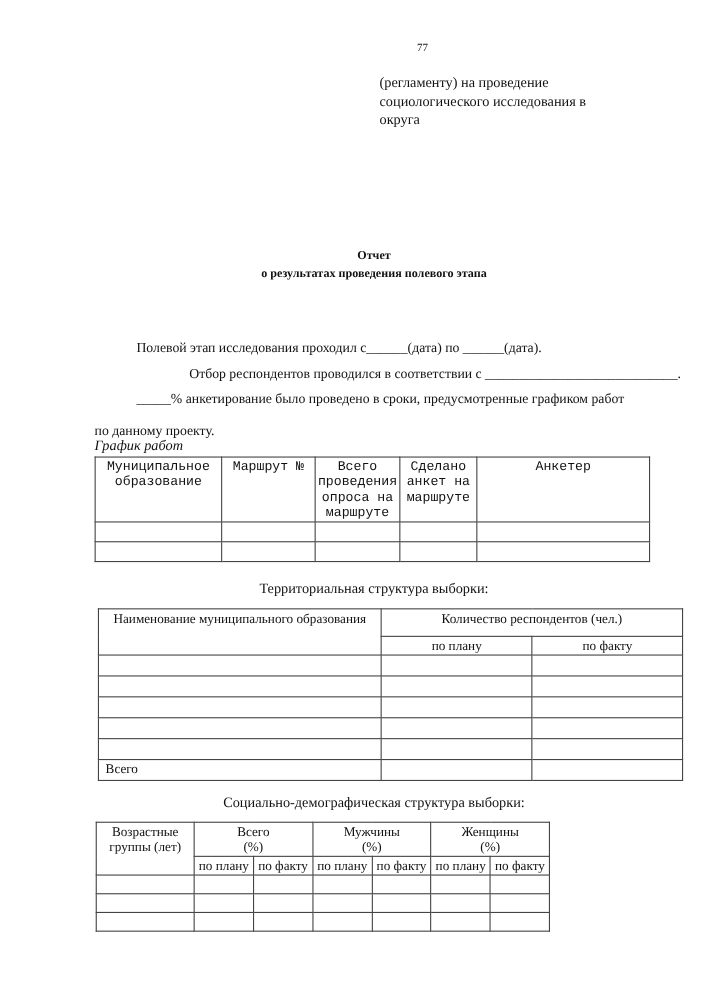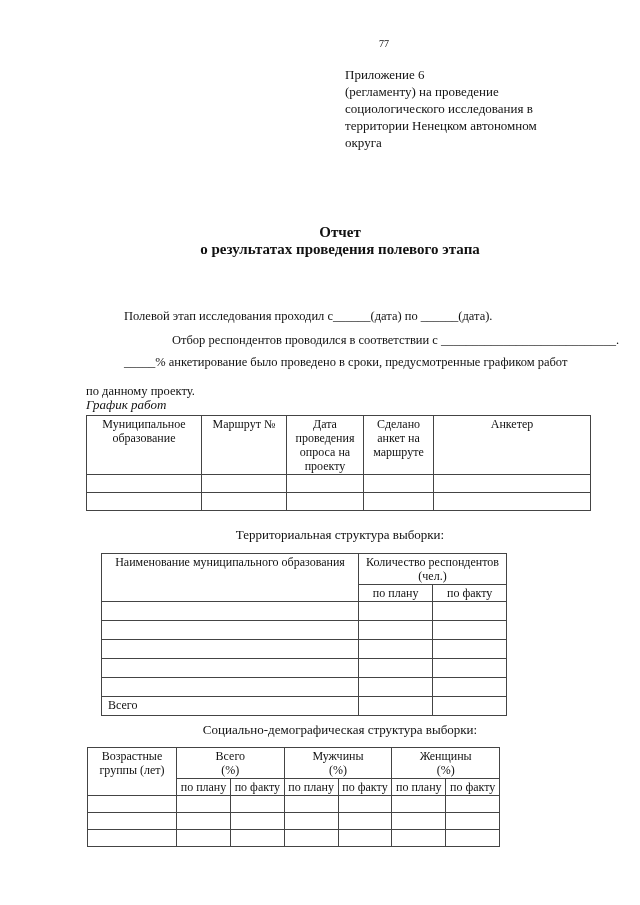--- a/index.html
+++ b/index.html
@@ -1,73 +1,71 @@
 <!DOCTYPE html>
 <html><head>
 <meta charset="utf-8">
 <style>
   html, body { margin:0; padding:0; background:#fff; }
   body { width:640px; height:905px; position:relative; overflow:hidden;
          font-family:"Liberation Serif", serif; color:#111; font-size:12.5px; }
   .abs { position:absolute; }
   .pagenum { left:333px; top:38px; font-size:10px;margin-left:46px; }
   .appendix { left:345px; top:66px; width:260px; line-height:17px; font-size:13px; }
-  .title { left:80px; width:520px; top:224px; text-align:center; font-weight:bold; font-size:15px; line-height:17px; }
+  .title { left:80px; width:520px; top:224px; text-align:center; font-weight:bold; font-size:11px; line-height:17px; }
   .para { font-size:12.5px; }
   .p1 { left:124px; top:309px; }
   .p2 { left:124px; top:333px;margin-left:48px; }
   .p3 { left:124px; top:355px; }
   .p4 { left:86px; top:384px; }
   .caption-italic { left:86px; top:397px; font-style:italic; font-size:13px; }
   table { border-collapse:collapse; position:absolute; }
   td, th { border:1px solid #444; font-weight:normal; text-align:center; vertical-align:top;
            font-size:12px; line-height:14px; padding:1px 2px; }
-  .t1 { left:86px; top:415px; width:505px; }
+  .t1 { left:86px; top:415px; width:505px;font-family:Liberation Mono, monospace; }
   .t1 td { height:15px; }
   .t1 th { height:56px; }
   .cap2 { left:80px; width:520px; top:527px; text-align:center; font-size:13px; }
-  .t2 { left:101px; top:553px; width:406px;padding-left:39px; }
+  .t2 { left:89px; top:553px; width:532px;padding-left:39px; }
   .t2 td { height:16px; }
   .t2 .leftcell { text-align:left; padding-left:6px; }
   .cap3 { left:80px; width:520px; top:722px; text-align:center; font-size:13px; }
   .t3 { left:87px; top:747px; width:413px; }
   .t3 td { height:14px; }
   .t3 th { font-size:12px; }
 </style>
 </head>
 <body>
 
 <div class="abs pagenum">77</div>
 
 <div class="abs appendix">
-  <div>Приложение 6</div>
   <div>(регламенту) на проведение</div>
   <div>социологического исследования в</div>
-  <div>территории Ненецком автономном</div>
   <div>округа</div>
 </div>
 
 <div class="abs title">
   <div>Отчет</div>
   <div>о результатах проведения полевого этапа</div>
 </div>
 
 <div class="abs para p1">Полевой этап исследования  проходил с______(дата) по ______(дата).</div>
 <div class="abs para p2">Отбор респондентов проводился в соответствии с ____________________________.</div>
 <div class="abs para p3">_____% анкетирование было проведено в сроки, предусмотренные графиком работ</div>
 <div class="abs para p4">по данному проекту.</div>
 
 <div class="abs caption-italic">График работ</div>
 
 <table class="t1">
   <tbody>
       <tr>
     <th style="width:110px">Муниципальное образование</th>
     <th style="width:80px">Маршрут №</th>
-    <th style="width:72px">Дата проведения опроса на проекту</th>
+    <th style="width:72px">Всего проведения опроса на маршруте</th>
     <th style="width:65px">Сделано анкет на маршруте</th>
     <th>Анкетер</th>
   </tr>
   <tr>
     <td></td>
         <td></td>
         <td></td>
         <td></td>
         <td></td>
   </tr>

